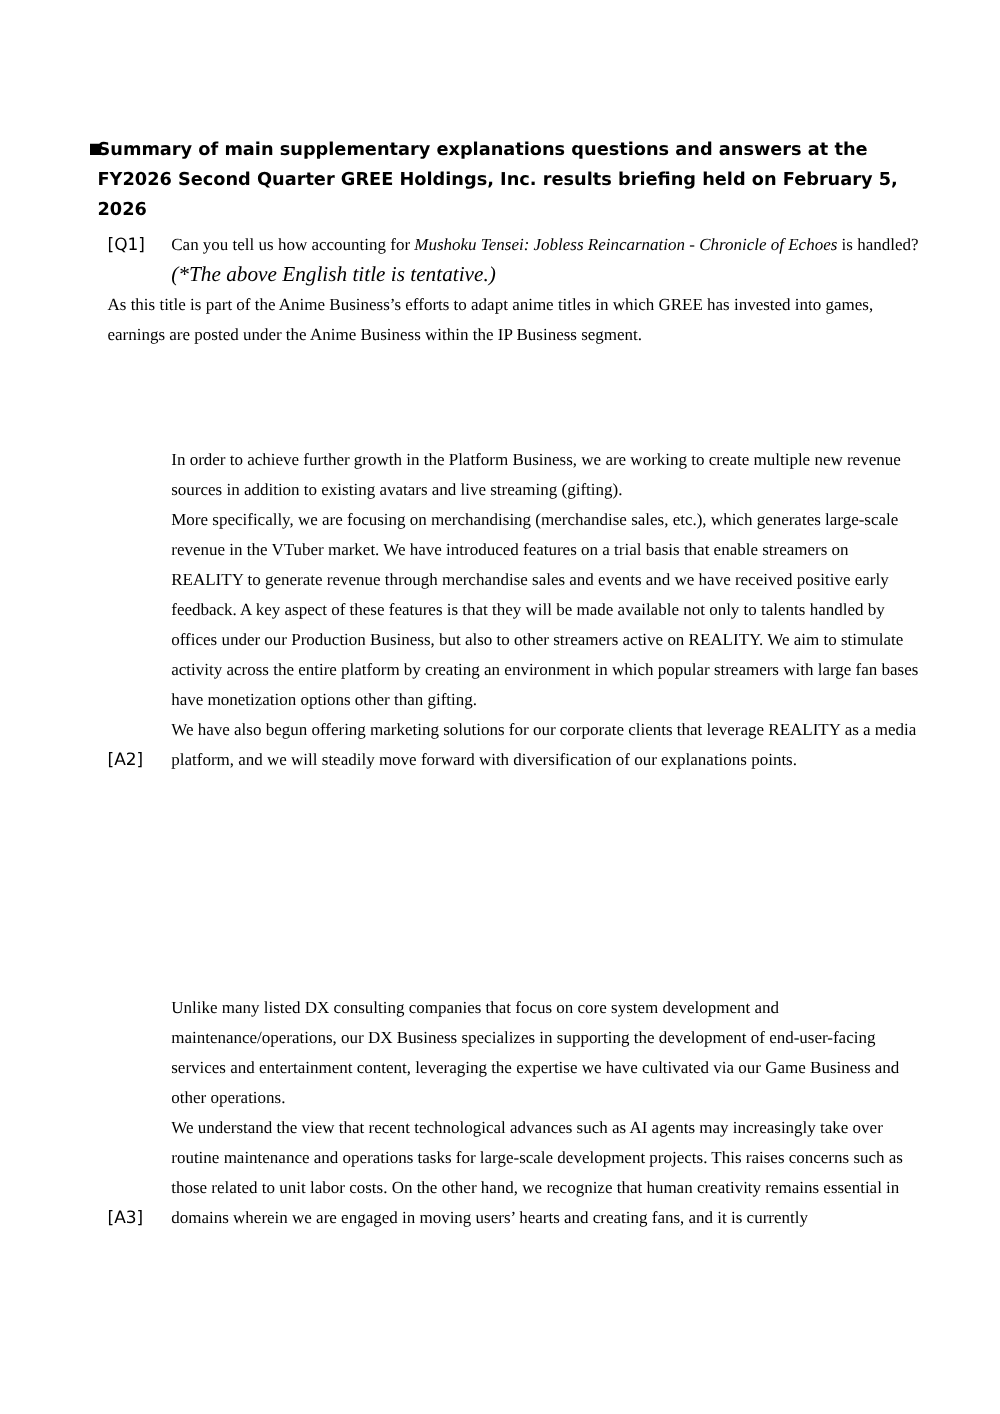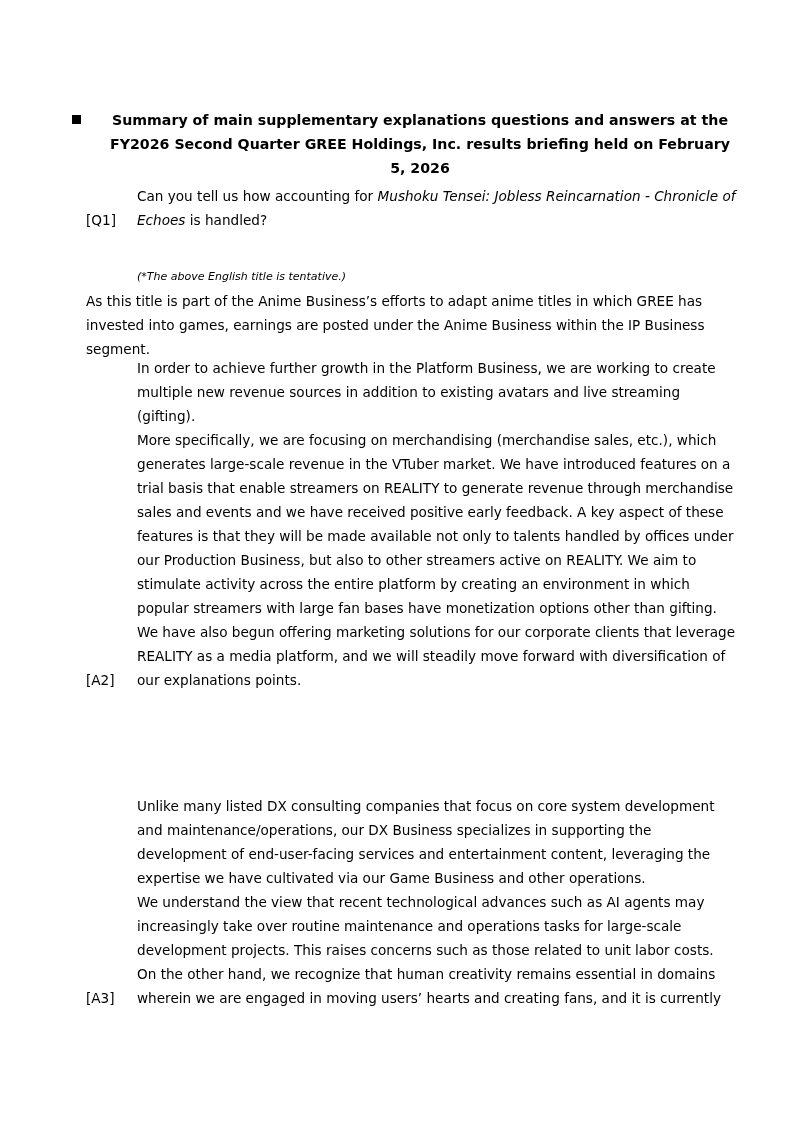--- a/index.html
+++ b/index.html
@@ -7,28 +7,28 @@
     width: 800px; height: 1131px; position: relative; overflow: hidden;
     font-family: "DejaVu Sans", sans-serif; color: #000; font-size: 14px;
   }
   .heading {
     position: absolute; left: 72px; top: 108px; width: 660px;
     font-weight: bold; font-size: 14.2px; line-height: 24px;
   }
   .heading .bullet {
     position: absolute; left: 0; top: 7px; width: 9px; height: 9px; background: #000;
   }
-  .heading .htext { margin-left: 36px; display: block; text-align: center; }
+  .heading .htext { margin-left: 6px; display: block; }
   .qa {
     position: absolute; left: 86px; width: 650px;
   }
   .row { display: flex; align-items: flex-end; }
   .tag { width: 51px; flex: 0 0 51px; font-size: 13.6px; line-height: 24px; }
-  .txt { flex: 1; font-size: 13.6px; line-height: 24px; }
-  .note { font-style: italic; font-size: 11px; line-height: 24px; margin-top: 33px; }
+  .txt { flex: 1; font-size: 13.6px; line-height: 24px; font-family: Liberation Serif, serif; }
+  .note { font-style: italic; font-size: 17px; line-height: 24px; }
   em { font-style: italic; }
 </style>
 </head>
 <body>
 
 <div class="heading">
   <span class="bullet"></span>
   <span class="htext">Summary of main supplementary explanations questions and answers at the FY2026 Second Quarter GREE Holdings, Inc. results briefing held on February 5, 2026</span>
 </div>
 

